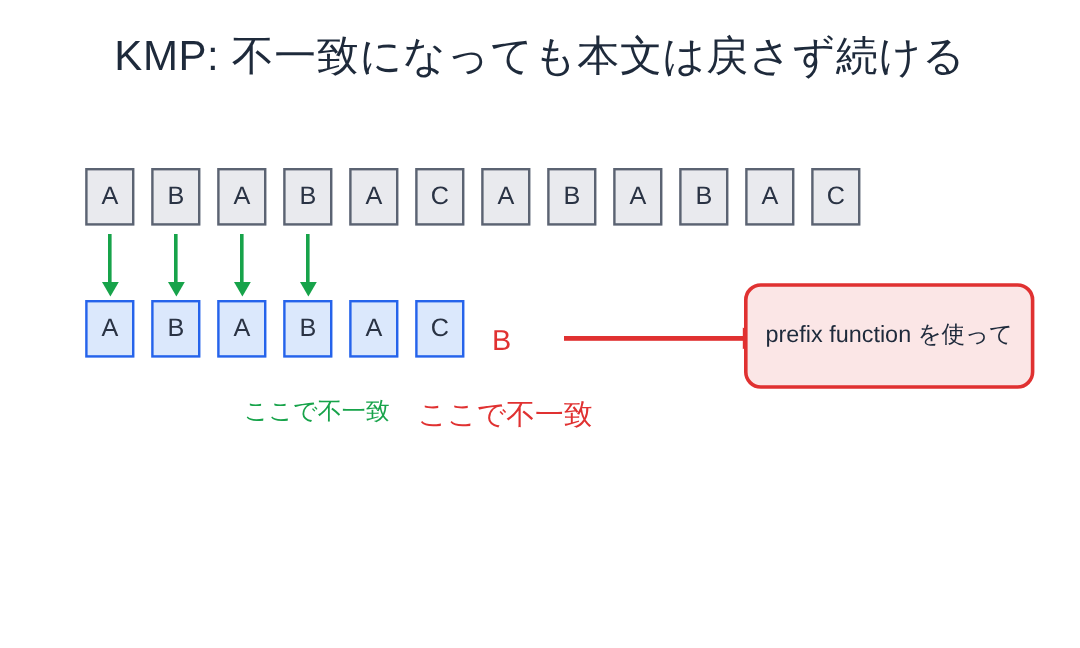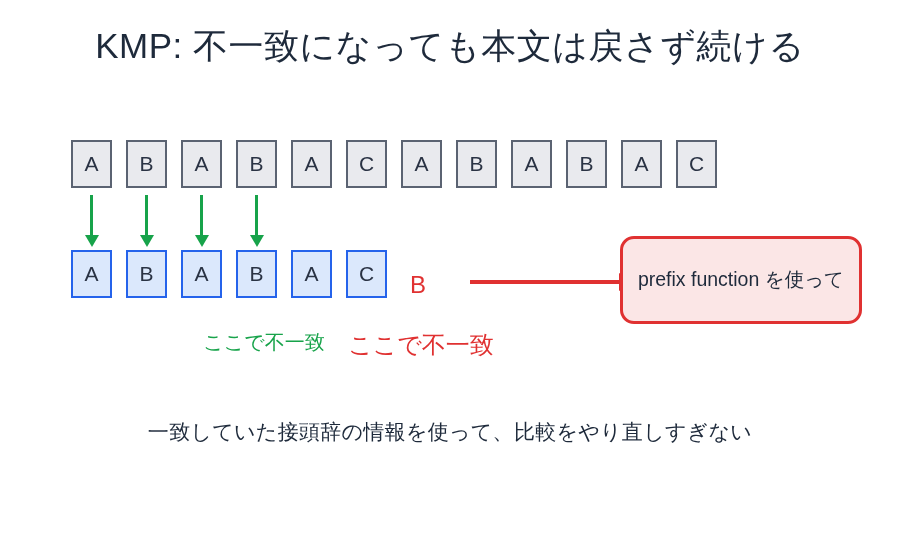--- a/index.html
+++ b/index.html
@@ -115,15 +115,14 @@
     <div class="head"></div>
   </div>
 
   <div class="callout">
     <div class="line">prefix function を使って</div>
   </div>
 
   <div class="label-matched">ここで不一致</div>
   <div class="label-mismatch">ここで不一致</div>
 
-  <div class="footer-note">一致していた接頭辞の情報を使って、比較をやり直しすぎない</div>
 
 </div>
 
 </body></html>

